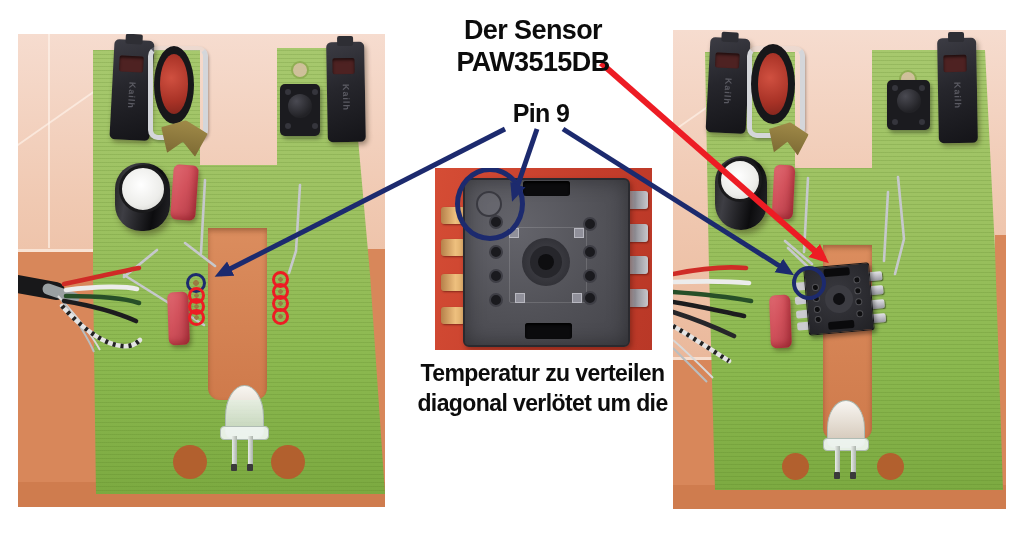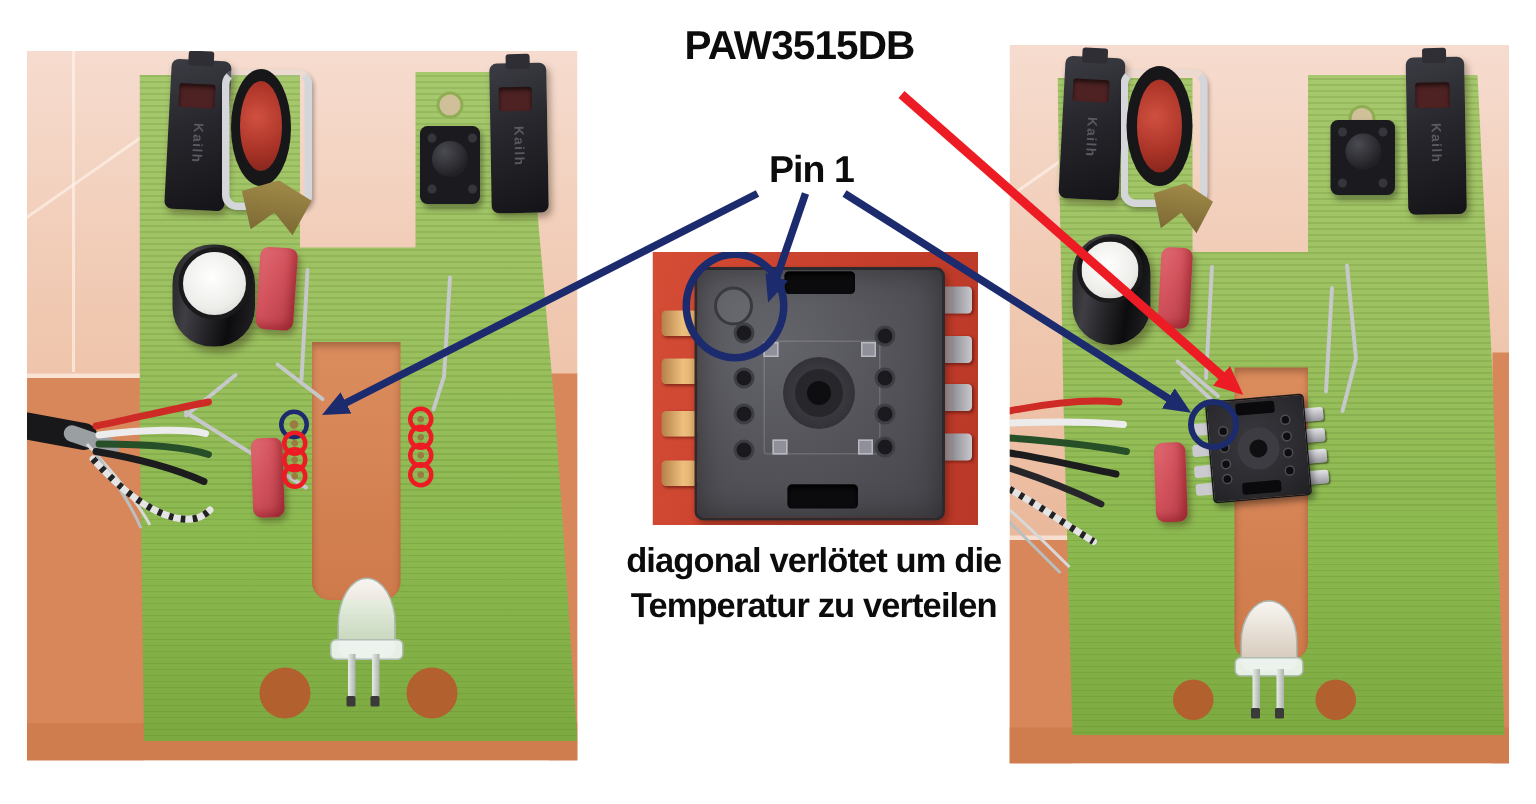--- a/index.html
+++ b/index.html
@@ -306,21 +306,22 @@
         <path d="M0,1 L9,5 L0,9 z" class="mk-red"></path>
       </marker>
     </defs>
     <line x1="505" y1="129" x2="220" y2="274" class="ln-blue" marker-end="url(#mb)"></line>
     <line x1="537" y1="129" x2="514" y2="196" class="ln-blue" marker-end="url(#mb)"></line>
     <line x1="563" y1="129" x2="789" y2="272" class="ln-blue" marker-end="url(#mb)"></line>
     <line x1="601" y1="63" x2="824" y2="259" class="ln-red" marker-end="url(#mr)"></line>
   </svg>
 
   <div id="title" class="antext">
+    <div>Der Sensor</div>
     <div>PAW3515DB</div>
   </div>
-  <div id="pin1" class="antext">Pin 1</div>
+  <div id="pin1" class="antext">Pin 9</div>
   <div id="caption" class="antext">
+    <div>Temperatur zu verteilen</div>
     <div>diagonal verlötet um die</div>
-    <div>Temperatur zu verteilen</div>
   </div>
 
 </div>
 
 </body></html>

